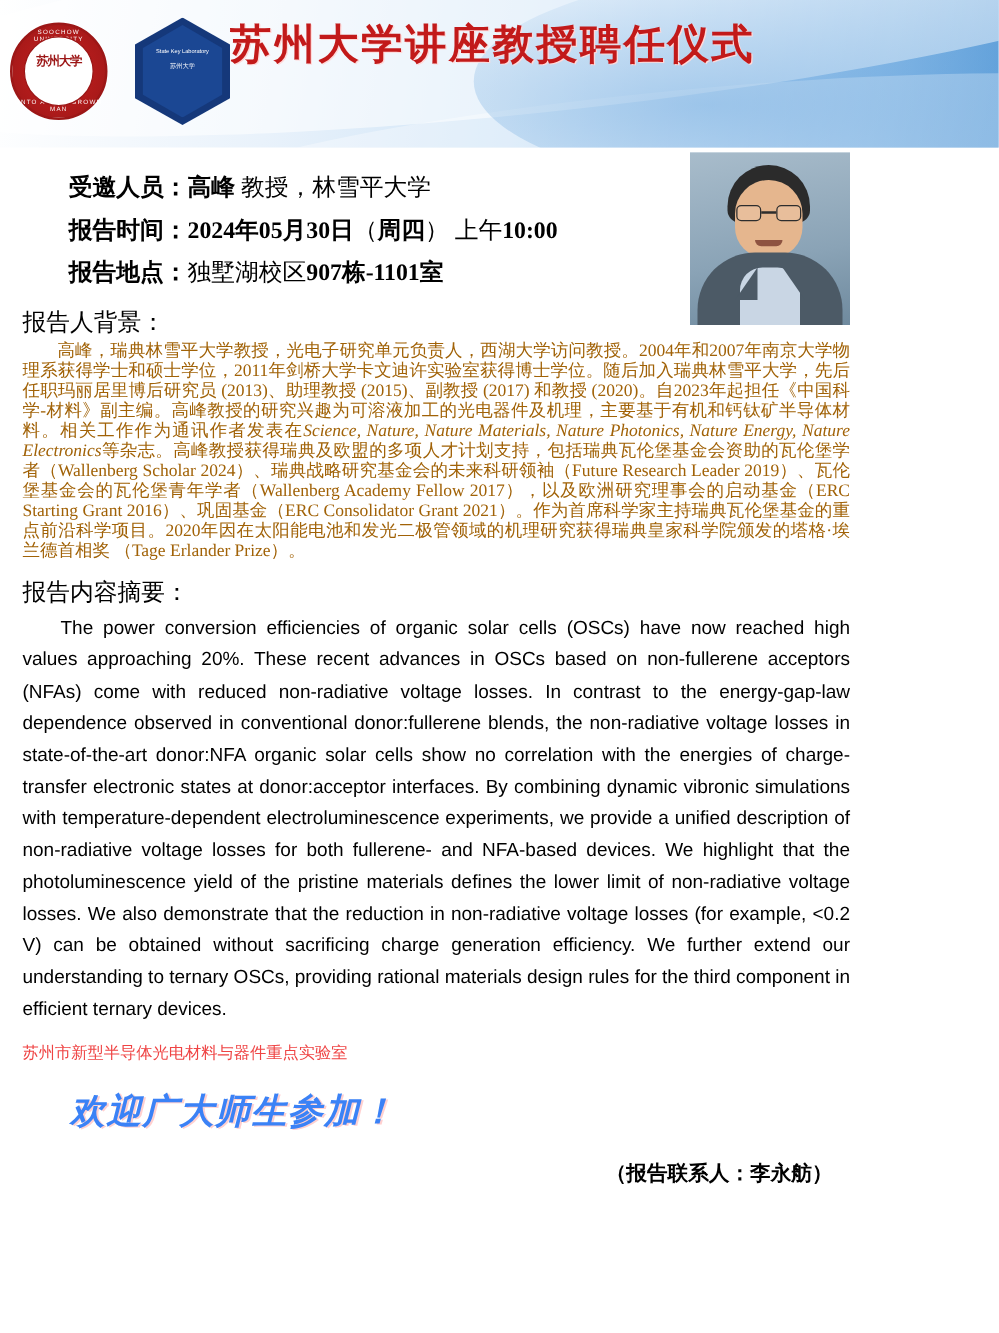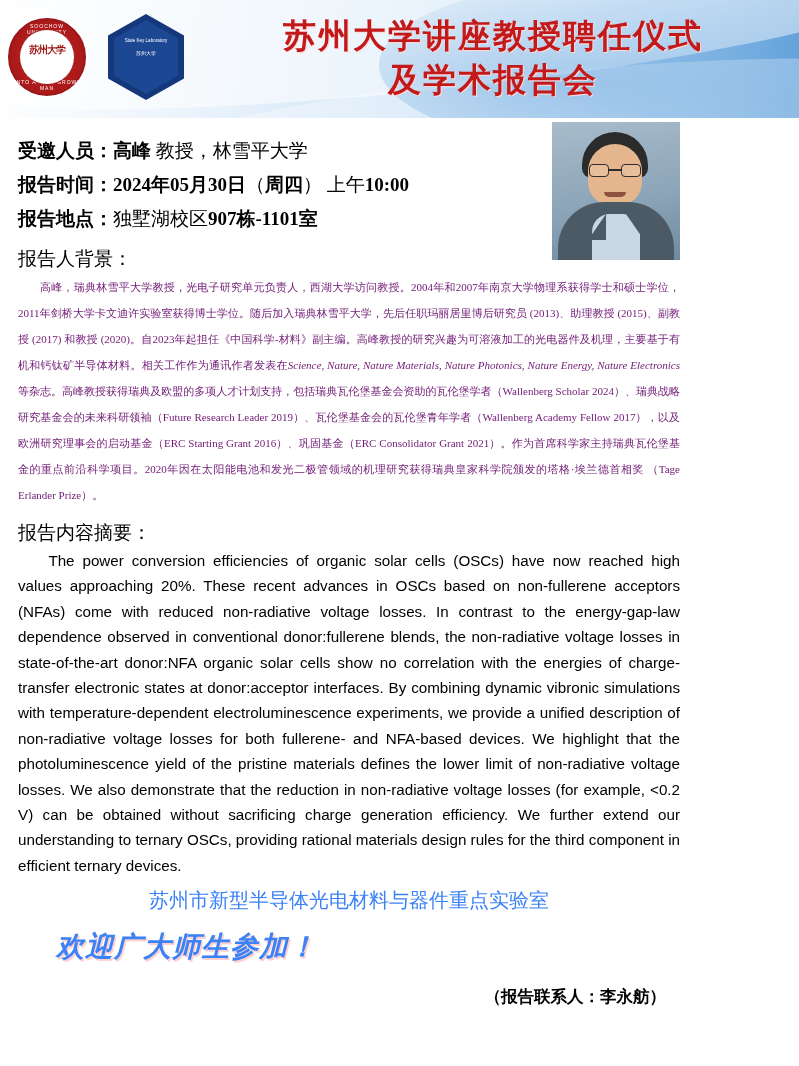--- a/index.html
+++ b/index.html
@@ -124,22 +124,21 @@
     position: absolute;
     left: 0; right: 0; top: 18px;
     text-align: center;
     color: #ffffff;
     font-size: 4.5px;
     line-height: 6px;
   }
 
   .header-titles {
     position: absolute;
-    left: 195px; right: 8px; top: 14px;
-    text-align: center;
+    left: 184px; right: 8px; top: 14px;
     z-index: 6;
   }
   .title-line {
     font-family: "Liberation Serif", serif;
     font-weight: bold;
     font-size: 33px;
     line-height: 44px;
     color: #c21a1a;
     letter-spacing: 2px;
     text-shadow: 1px 1px 0 #ffd9d9;
@@ -150,21 +149,21 @@
     position: relative;
     padding: 16px 18px 4px 18px;
   }
   .info-row {
     font-family: "Liberation Serif", serif;
     font-size: 19px;
     line-height: 34px;
     color: #000;
     white-space: nowrap;
   }
-  .info-row .lbl { font-weight: bold; }
+  .info-row .lbl { font-weight: bold; margin-left: 37px; }
   .b { font-weight: bold; }
   .red { color: #000000; font-weight: bold; }
 
   .portrait {
     position: absolute;
     right: 18px; top: 122px;
     width: 128px; height: 138px;
     overflow: hidden;
     background: linear-gradient(#9fb7c9, #7e98ad);
     z-index: 4;
@@ -250,45 +249,45 @@
   }
   .section-title {
     font-family: "Liberation Serif", serif;
     font-weight: normal;
     font-size: 19px;
     line-height: 30px;
     color: #000;
   }
   .cn-para {
     font-family: "Liberation Serif", serif;
-    font-size: 11px;
-    line-height: 26px;
-    color: #701a75;
+    font-size: 14px;
+    line-height: 16px;
+    color: #a16207;
     text-align: justify;
     text-justify: inter-ideograph;
     text-indent: 2em;
   }
   .cn-para i { font-style: italic; }
 
   .en-para {
     font-family: Liberation Sans, sans-serif;
     font-size: 15.2px;
     line-height: 25.4px;
     color: #000;
     text-align: justify;
     text-indent: 2em;
   }
 
   .lab-line {
     font-family: "Liberation Serif", serif;
-    font-size: 20px;
+    font-size: 13px;
     line-height: 28px;
-    text-align: center;
+    text-align: left;
     padding: 8px 18px 0 18px;
-    color: #3b82f6;
+    color: #ef4444;
   }
 
   
   .footer {
     position: relative;
     height: 92px;
     padding: 0 18px;
   }
   .welcome {
     position: absolute;
@@ -332,21 +331,20 @@
     <div class="logo-shield">
       <div class="hex"></div>
       <div class="hex-in">
         <div class="hex-caption">State Key Laboratory</div>
         <div class="hex-label">苏州大学</div>
       </div>
     </div>
 
     <div class="header-titles">
       <div class="title-line">苏州大学讲座教授聘任仪式</div>
-      <div class="title-line">及学术报告会</div>
     </div>
   </div>
 
   <div class="portrait">
     <div class="bg"></div>
     <div class="hair"></div>
     <div class="face"></div>
     <div class="glasses">
       <div class="lens l"></div>
       <div class="bridge"></div>

